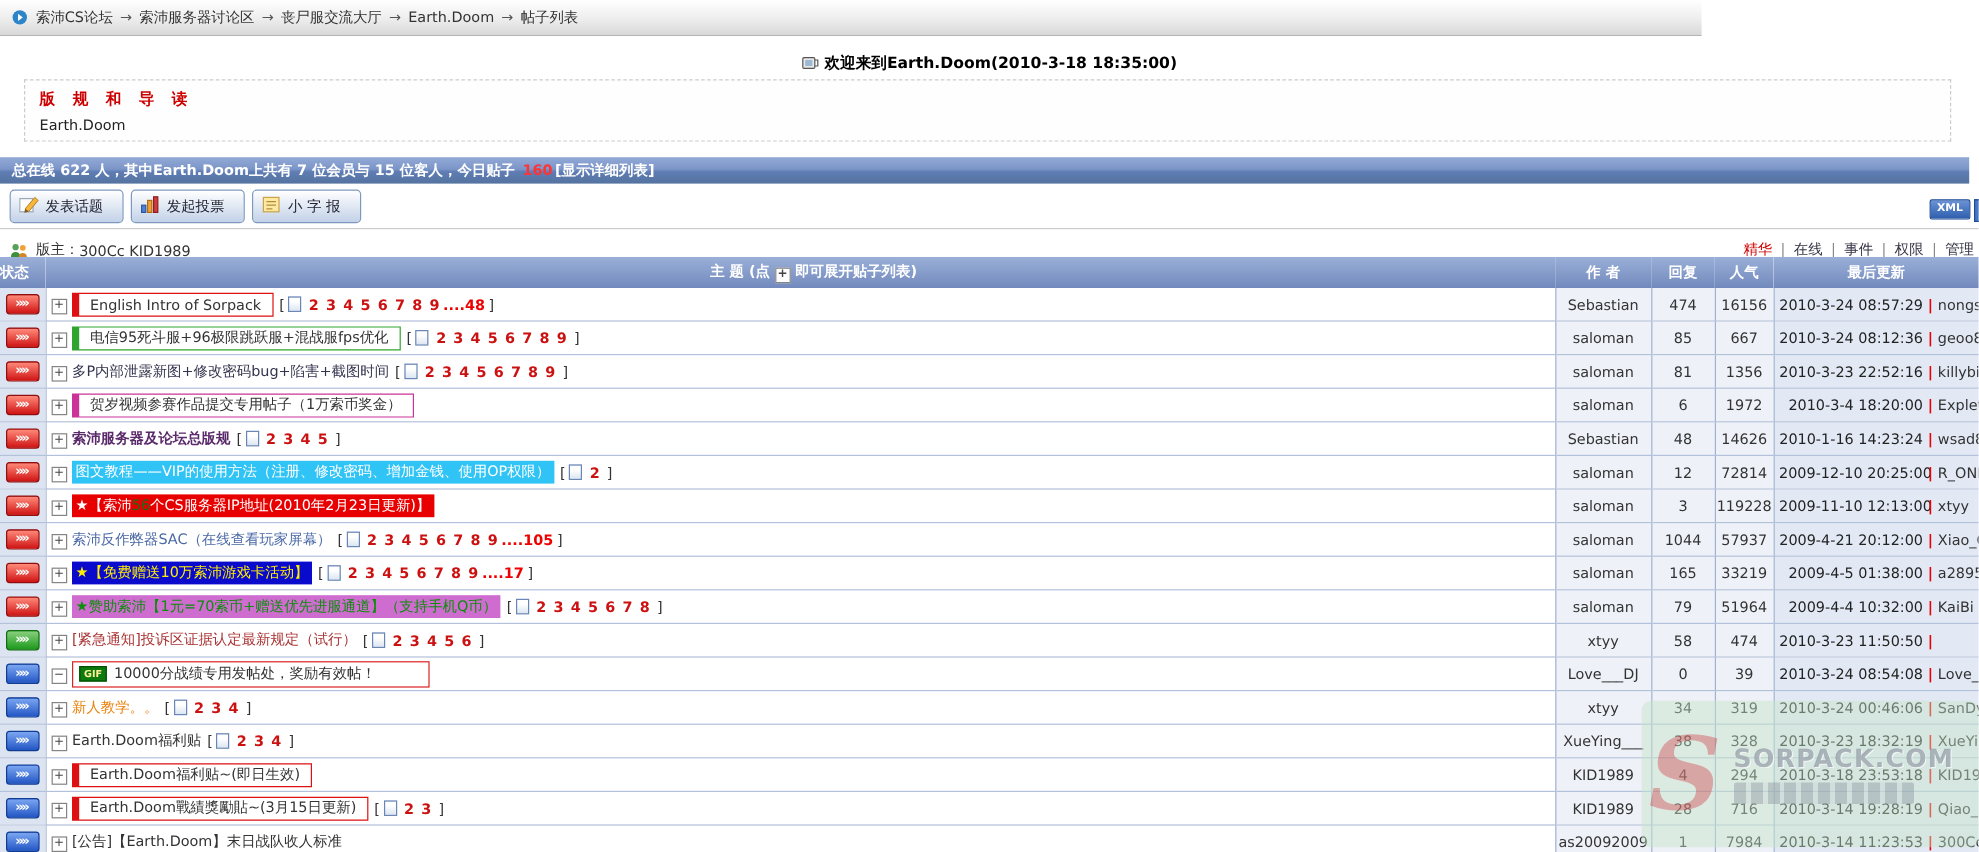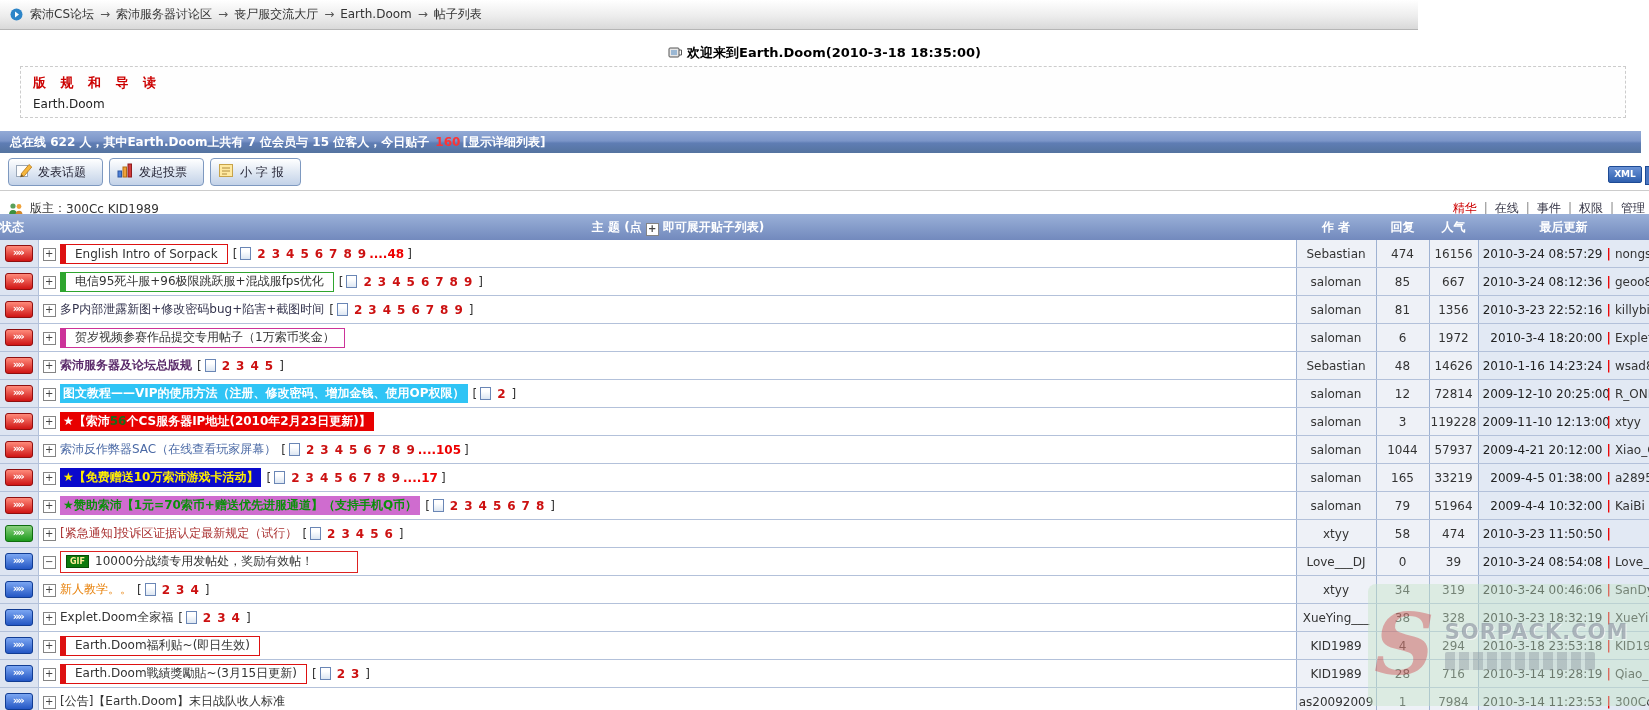--- a/index.html
+++ b/index.html
@@ -79,21 +79,21 @@
   .sicon.blue{background:linear-gradient(#7ba6f2,#2356c4);border:1px solid #113c93;}
 
   .xicon{display:inline-block;width:11px;height:11px;border:1px solid #848484;background:#fff;
          line-height:10px;font-size:10px;text-align:center;color:#444;cursor:pointer;}
   th .xicon{cursor:default;margin:0 4px;vertical-align:-1px;}
 
   .tbox{display:inline-flex;align-items:center;border:1px solid;border-left-width:6px;
         padding:1px 9px;height:16px;cursor:pointer;}
   .tboxplain{display:inline-flex;align-items:center;gap:6px;border:1px solid;
              padding:1px 44px 1px 5px;height:18px;cursor:pointer;}
-  .thl{display:inline-block;padding:1px 3px;font-weight:bold;cursor:pointer;}
+  .thl{display:inline-block;padding:1px 3px;font-weight:normal;cursor:pointer;}
   .tplain{cursor:pointer;}
 
   .bracket{color:#333;margin-left:5px;}
   .bracket.close{margin-left:3px;}
   .docicon{display:inline-block;width:9px;height:11px;border:1px solid #6a86b5;
            background:linear-gradient(#ffffff 30%,#dce6f2);margin:0 3px;vertical-align:-1px;}
   .pg{color:#cc1111;font-weight:bold;margin:0 3px;cursor:pointer;}
   .pgtail{color:#ee0000;font-weight:bold;cursor:pointer;}
   .gificon{display:inline-block;background:#0c7a0c;color:#ffef9a;font-size:8px;font-weight:bold;
            padding:1px 3px;border:1px solid #064d06;line-height:9px;}
@@ -477,21 +477,21 @@
           <td class="c-author"><span>xtyy</span></td>
           <td class="c-replies">34</td>
           <td class="c-views">319</td>
           <td class="c-update"><span class="lu-date">2010-3-24 00:46:06</span><span class="lu-sep">|</span><span class="lu-name">SanDy</span></td>
         </tr>
         <tr>
           <td class="c-status"><span class="sicon blue">»»</span></td>
           <td class="c-expand"><span class="xicon">+</span></td>
           <td class="c-subject">
             <div class="subj">
-              <span class="tplain" style="color: rgb(51, 51, 51);">Explet.Doom全家福</span>
+              <span class="tplain" style="color: rgb(51, 51, 51);">Earth.Doom福利贴</span>
               <span class="bracket">[</span>
               <span class="docicon"></span>
               <span class="pg">2</span>
               <span class="pg">3</span>
               <span class="pg">4</span>
               <span class="bracket close">]</span>
             </div>
           </td>
           <td class="c-author"><span>XueYing___</span></td>
           <td class="c-replies">38</td>

